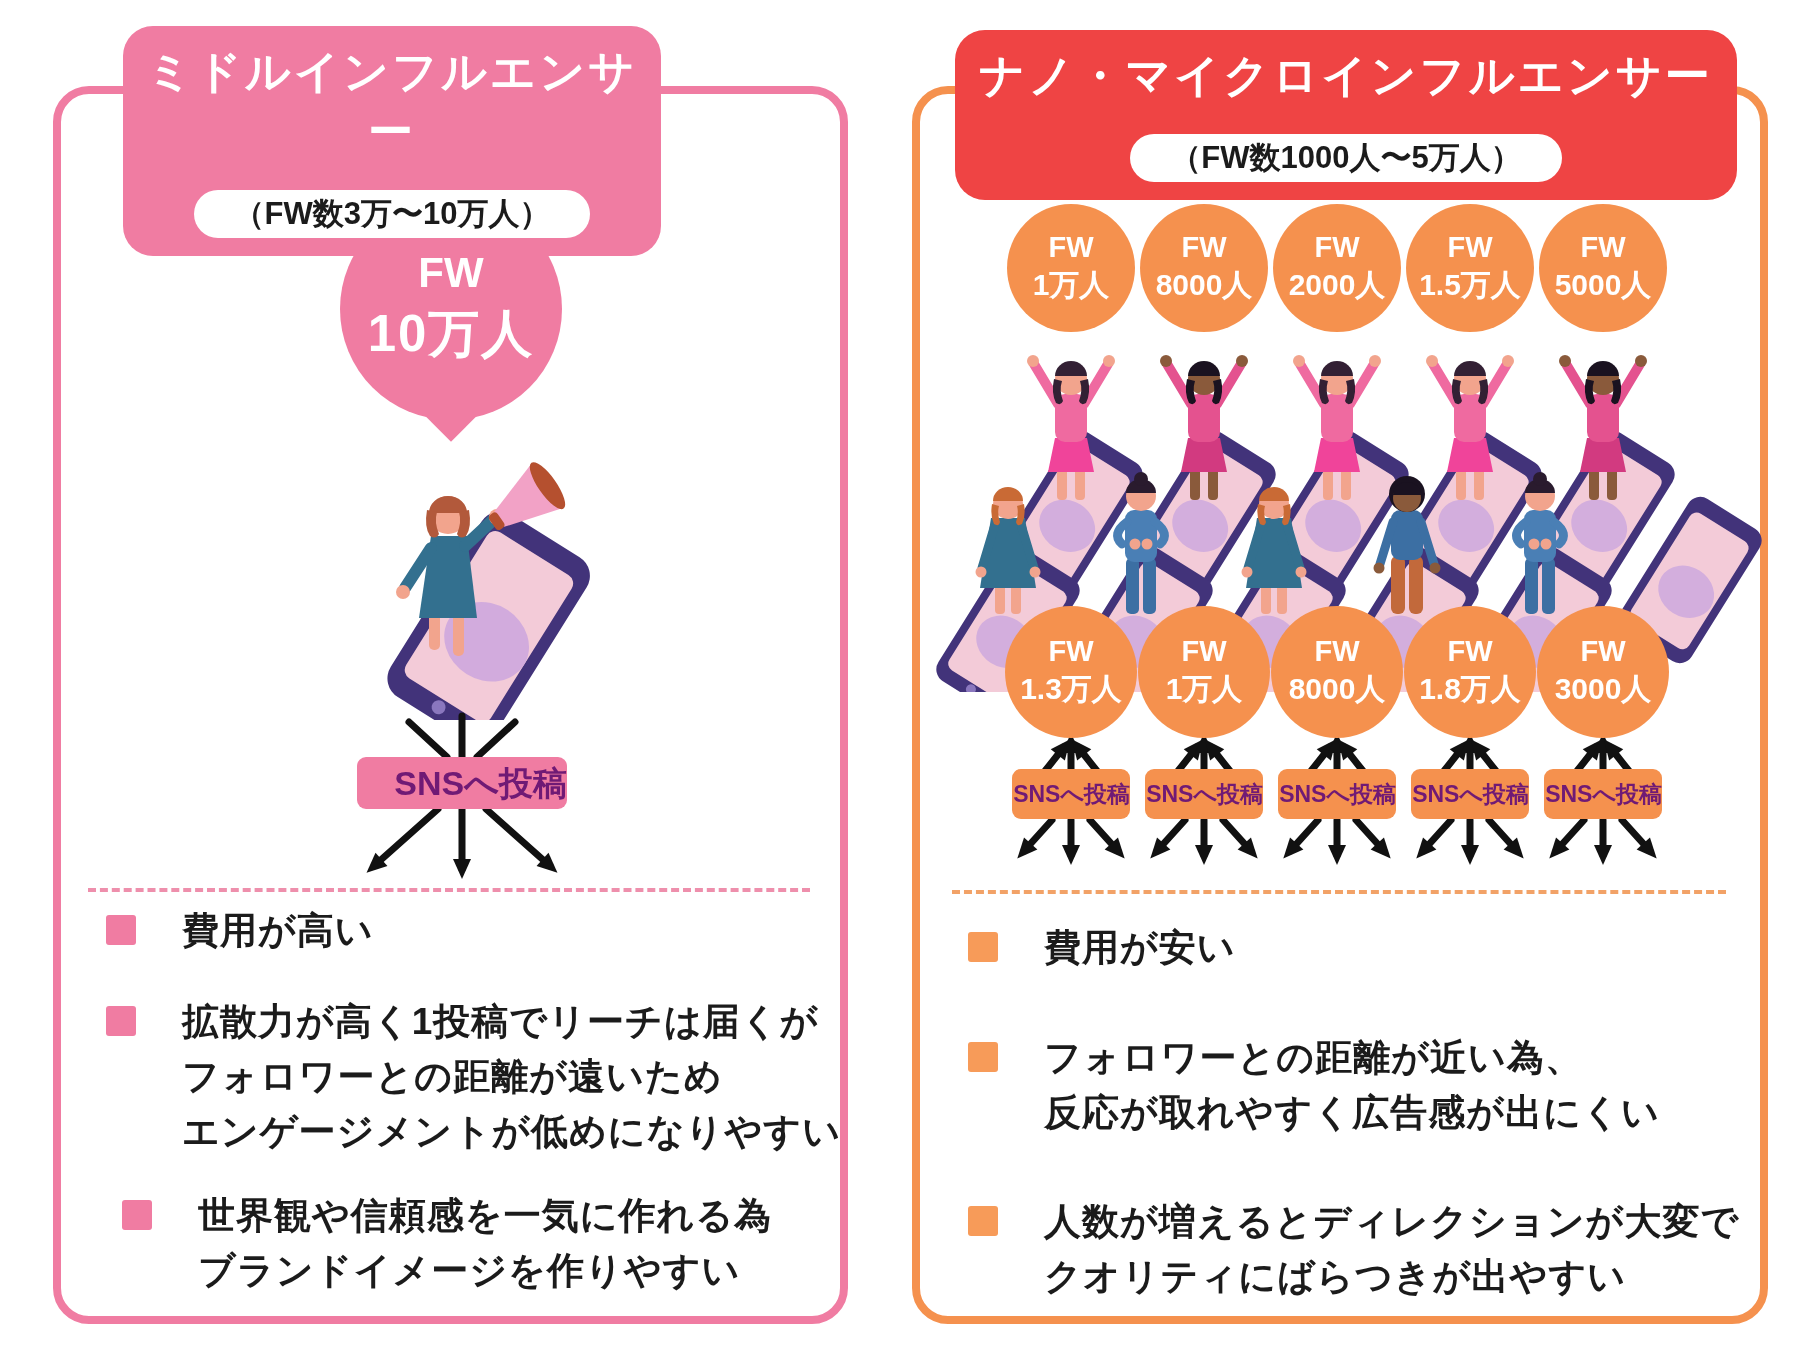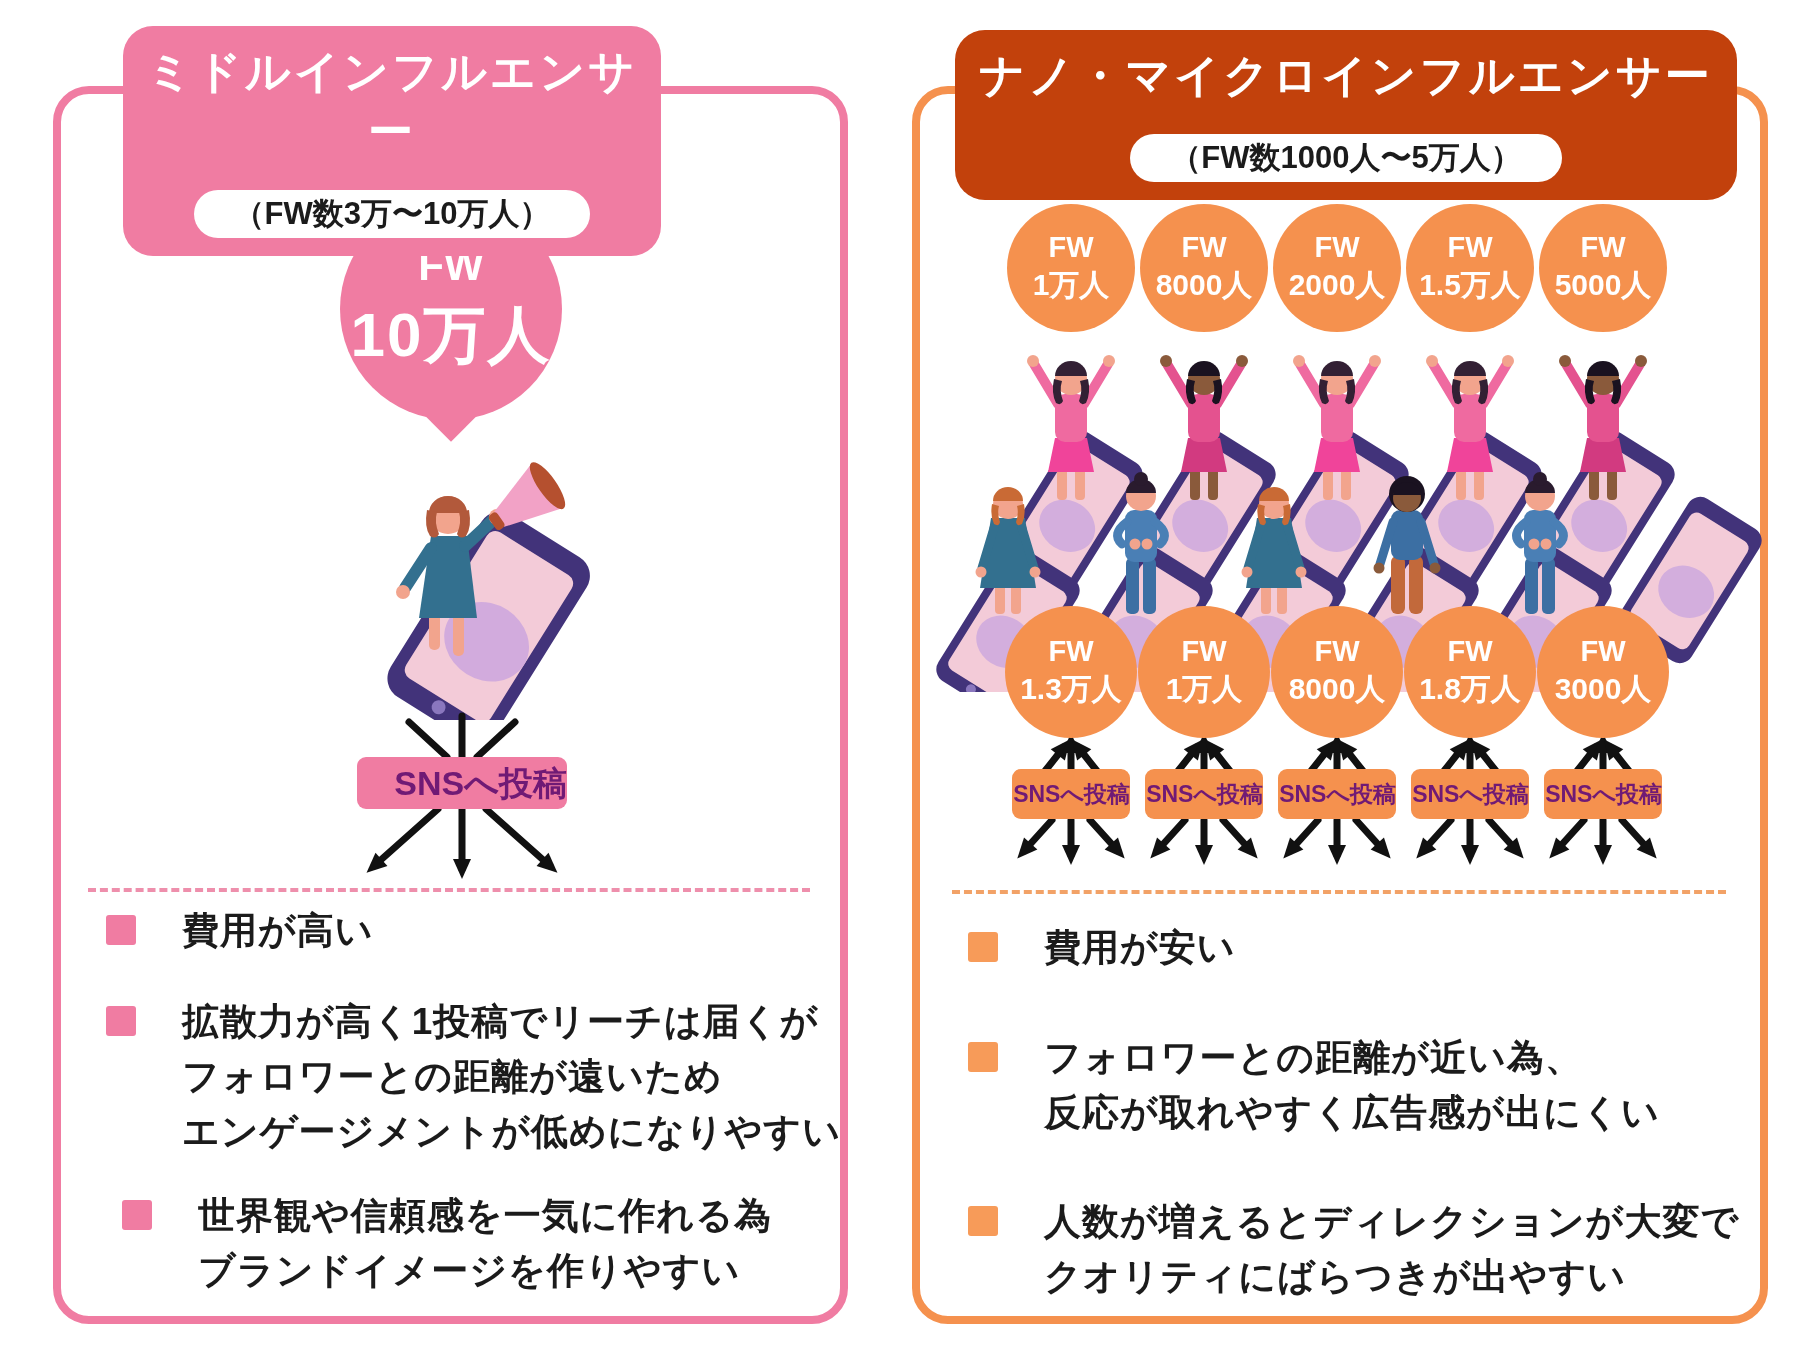--- a/index.html
+++ b/index.html
@@ -5,29 +5,29 @@
   html,body{margin:0;padding:0;background:#ffffff}
   .canvas{position:relative;width:1800px;height:1350px;background:#ffffff;overflow:hidden;
           font-family:"Liberation Sans","DejaVu Sans",sans-serif;color:#1b1b1b}
 
   .card{position:absolute;top:86px;height:1238px;background:#fff;border-radius:36px;box-sizing:border-box;z-index:0}
   .card.pink{left:53px;width:795px;border:8px solid #F07CA2}
   .card.orange{left:912px;width:856px;border:8px solid #F5914E}
 
   .hdr{position:absolute;z-index:4;border-radius:30px;text-align:center;padding:16px 10px 18px;box-sizing:border-box}
   .hdr.pink{left:123px;top:26px;width:538px;background:#F07CA2}
-  .hdr.orange{left:955px;top:30px;width:782px;background:#c2410c}
+  .hdr.orange{left:955px;top:30px;width:782px;background:#ef4444}
   .hdr .t{font-size:45px;font-weight:800;color:#fff;letter-spacing:3px}
   .hdr .pill{display:inline-block;margin-top:10px;background:#fff;border-radius:60px;padding:3px 40px;font-size:31px;font-weight:700;color:#1b1b1b}
 
   .bubble{position:absolute;left:340px;top:198px;width:222px;height:222px;border-radius:50%;background:#F07CA2;color:#fff;
           display:flex;flex-direction:column;align-items:center;justify-content:center;z-index:3;font-weight:800;text-align:center}
   .bubble:after{content:"";position:absolute;left:50%;bottom:-13px;width:42px;height:42px;background:#F07CA2;transform:translateX(-50%) rotate(45deg)}
   .bubble .l1{font-size:42px}
-  .bubble .l2{font-size:62px;margin-top:3px;letter-spacing:2px}
+  .bubble .l2{font-size:51px;margin-top:3px;letter-spacing:2px}
 
   .circle{position:absolute;border-radius:50%;background:#F5914E;color:#fff;display:flex;flex-direction:column;
           align-items:center;justify-content:center;z-index:3;font-weight:800;text-align:center}
   .circle .l1{font-size:29px}
   .circle .l2{font-size:30px;margin-top:1px}
   .c-top{width:128px;height:128px;top:204px}
   .c-bot{width:132px;height:132px;top:606px}
 
   .snsbox{position:absolute;color:#701a75;font-weight:800;text-align:right;z-index:3;border-radius:9px}
   .snsbox.p{left:357px;top:757px;width:210px;height:52px;font-size:34px;line-height:52px;background:#F07CA2}

